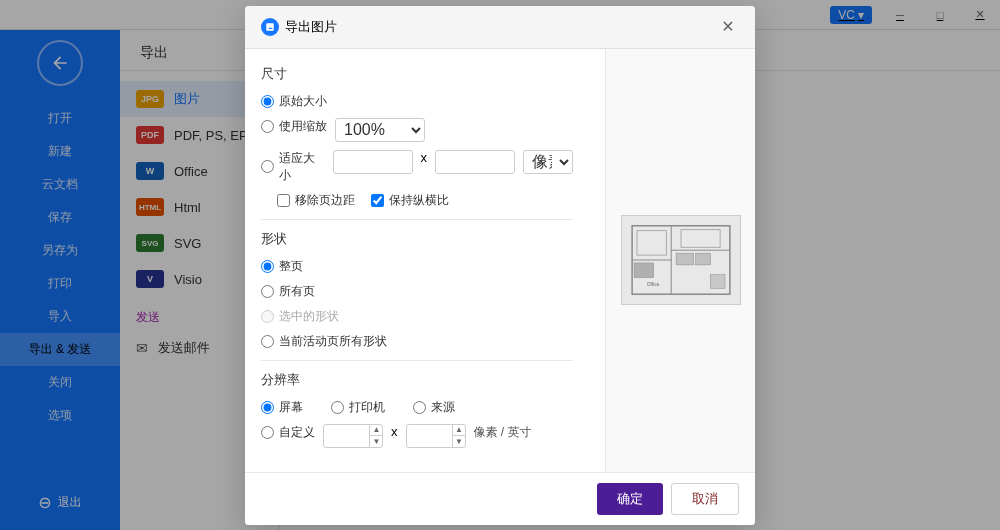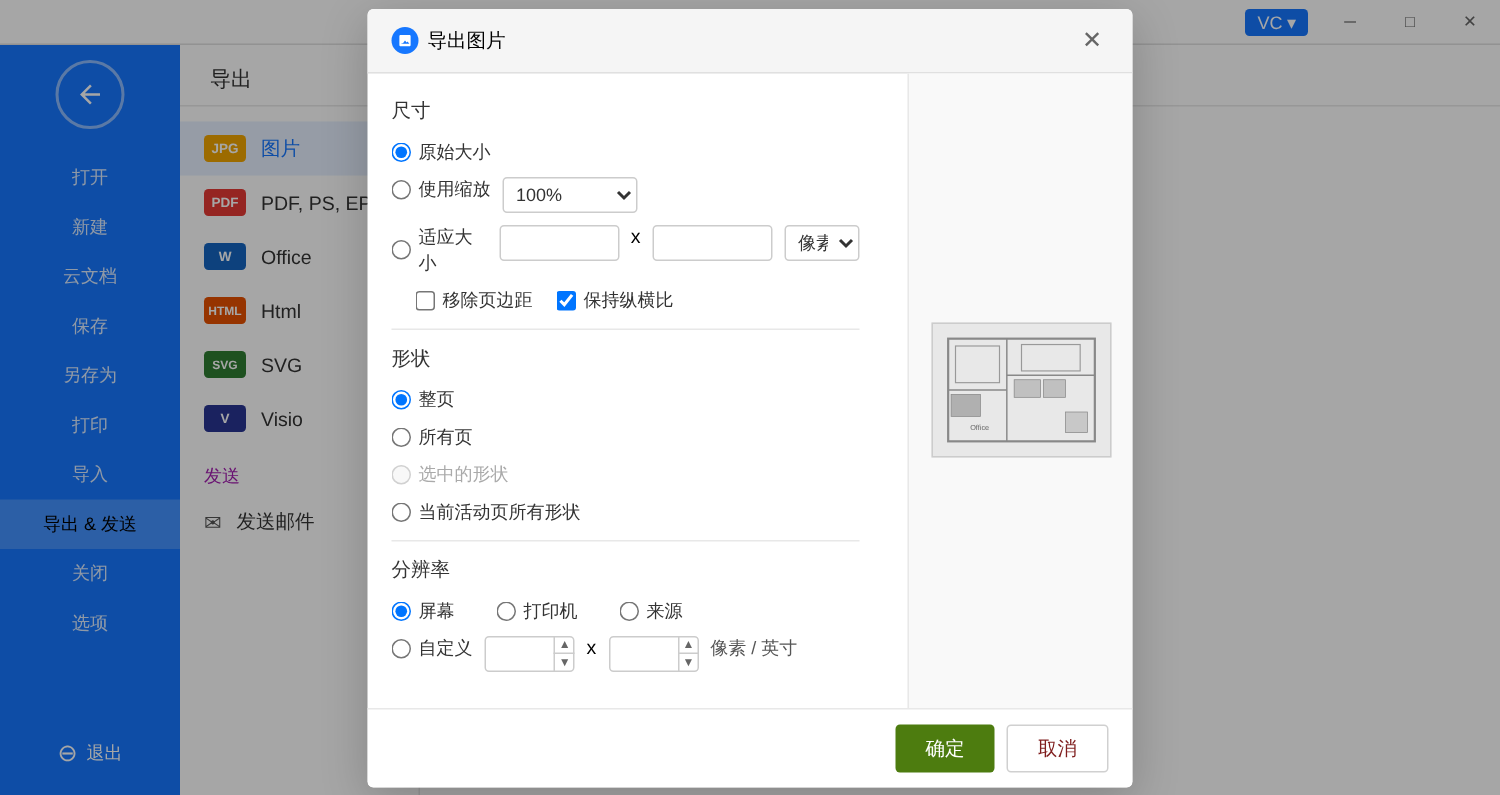--- a/index.html
+++ b/index.html
@@ -16,20 +16,21 @@
       border-bottom: 1px solid #e0e0e0;
     }
     .titlebar-title { font-size: 12px; color: #333; }
     .titlebar-controls {
       position: absolute;
       right: 0;
       top: 0;
       display: flex;
       align-items: center;
       height: 100%;
+      text-decoration: underline;
     }
     .titlebar-btn {
       width: 40px;
       height: 30px;
       display: flex;
       align-items: center;
       justify-content: center;
       font-size: 11px;
       color: #666;
       cursor: pointer;
@@ -259,21 +260,21 @@
 
     .select-wrap {
       display: flex;
       align-items: center;
       gap: 6px;
     }
     .form-select {
       height: 24px;
       border: 1px solid #ccc;
       border-radius: 3px;
-      font-size: 12px;
+      font-size: 16px;
       padding: 0 4px;
       background: #fff;
       color: #333;
     }
     .form-input {
       height: 24px;
       border: 1px solid #ccc;
       border-radius: 3px;
       font-size: 12px;
       padding: 0 6px;
@@ -305,21 +306,21 @@
 
     .modal-footer {
       display: flex;
       justify-content: flex-end;
       gap: 8px;
       padding: 10px 16px;
       border-top: 1px solid #e8e8e8;
       background: #fff;
     }
     .btn-primary {
-      background: #4d7c0f;
+      background: #4c1d95;
       color: #fff;
       border: none;
       border-radius: 3px;
       padding: 6px 20px;
       font-size: 13px;
       cursor: pointer;
     }
     .btn-default {
       background: #fff;
       color: #7f1d1d;

